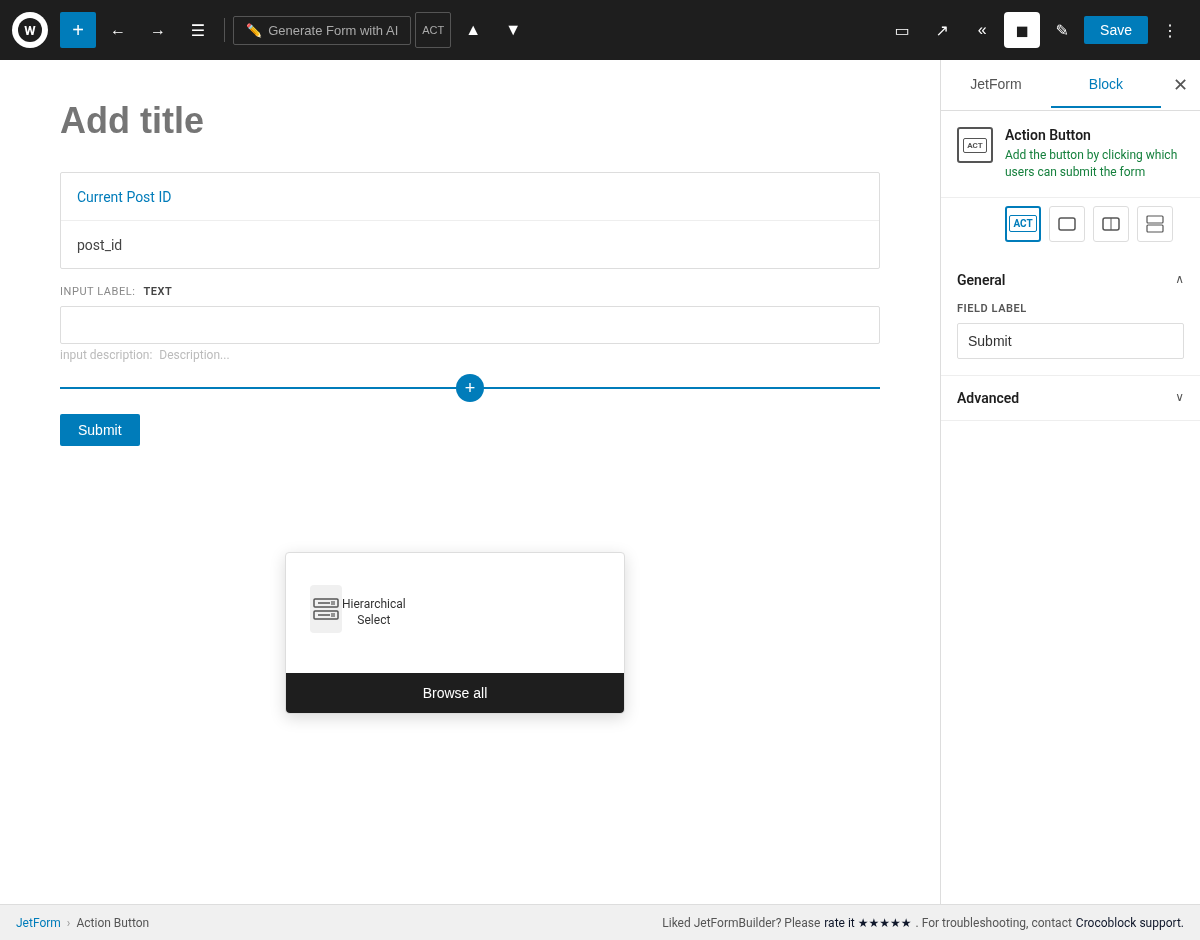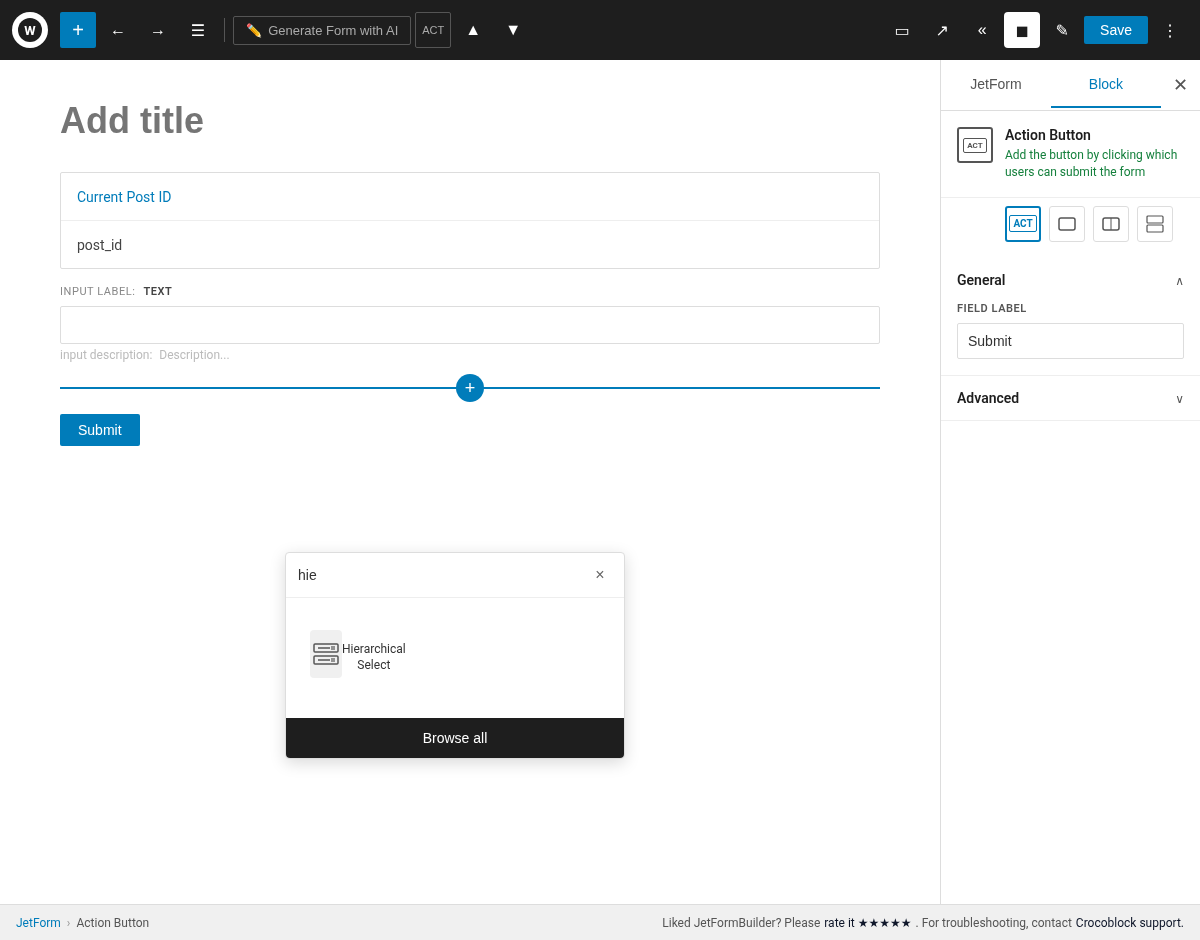--- a/index.html
+++ b/index.html
@@ -190,21 +190,21 @@
       display: flex; align-items: center; justify-content: center;
       cursor: pointer; background: #fff;
     }
     .block-variation.selected { border-color: #007cba; border-width: 2px; }
 
     
     .sidebar-section {
       border-bottom: 1px solid #eee;
     }
     .section-header {
-      display: flex; align-items: flex-end; justify-content: space-between;
+      display: flex; align-items: flex-start; justify-content: space-between;
       padding: 14px 16px; cursor: pointer;
     }
     .section-title { font-size: 14px; font-weight: 600; color: #1e1e1e; }
     .section-chevron { font-size: 12px; color: #555; }
     .section-content { padding: 0 16px 16px 16px; }
     .field-label-text {
       font-size: 11px; color: #555; text-transform: uppercase;
       letter-spacing: 0.05em; margin-bottom: 8px; display: block;
       font-weight: 600;
     }
@@ -287,24 +287,20 @@
     
     <div class="add-block-line">
       <button class="add-block-btn">+</button>
     </div>
 
     
     <button class="submit-btn">Submit</button>
 
     
     <div class="block-search-popup">
-      <div class="block-search-header">
-        <input class="block-search-input" type="text" value="hie" style="">
-        <button class="block-search-close">×</button>
-      </div>
       <div class="block-results">
         <div class="block-result-item">
           <div class="block-icon">
             <svg viewBox="0 0 32 32" fill="none" xmlns="http://www.w3.org/2000/svg">
               <rect x="4" y="6" width="24" height="8" rx="1" stroke="#555" stroke-width="1.5" fill="none"></rect>
               <line x1="8" y1="10" x2="20" y2="10" stroke="#555" stroke-width="1.5"></line>
               <line x1="22" y1="8" x2="22" y2="12" stroke="#555" stroke-width="1.2"></line>
               <line x1="24" y1="8" x2="24" y2="12" stroke="#555" stroke-width="1.2"></line>
               <rect x="4" y="18" width="24" height="8" rx="1" stroke="#555" stroke-width="1.5" fill="none"></rect>
               <line x1="8" y1="22" x2="20" y2="22" stroke="#555" stroke-width="1.5"></line>

